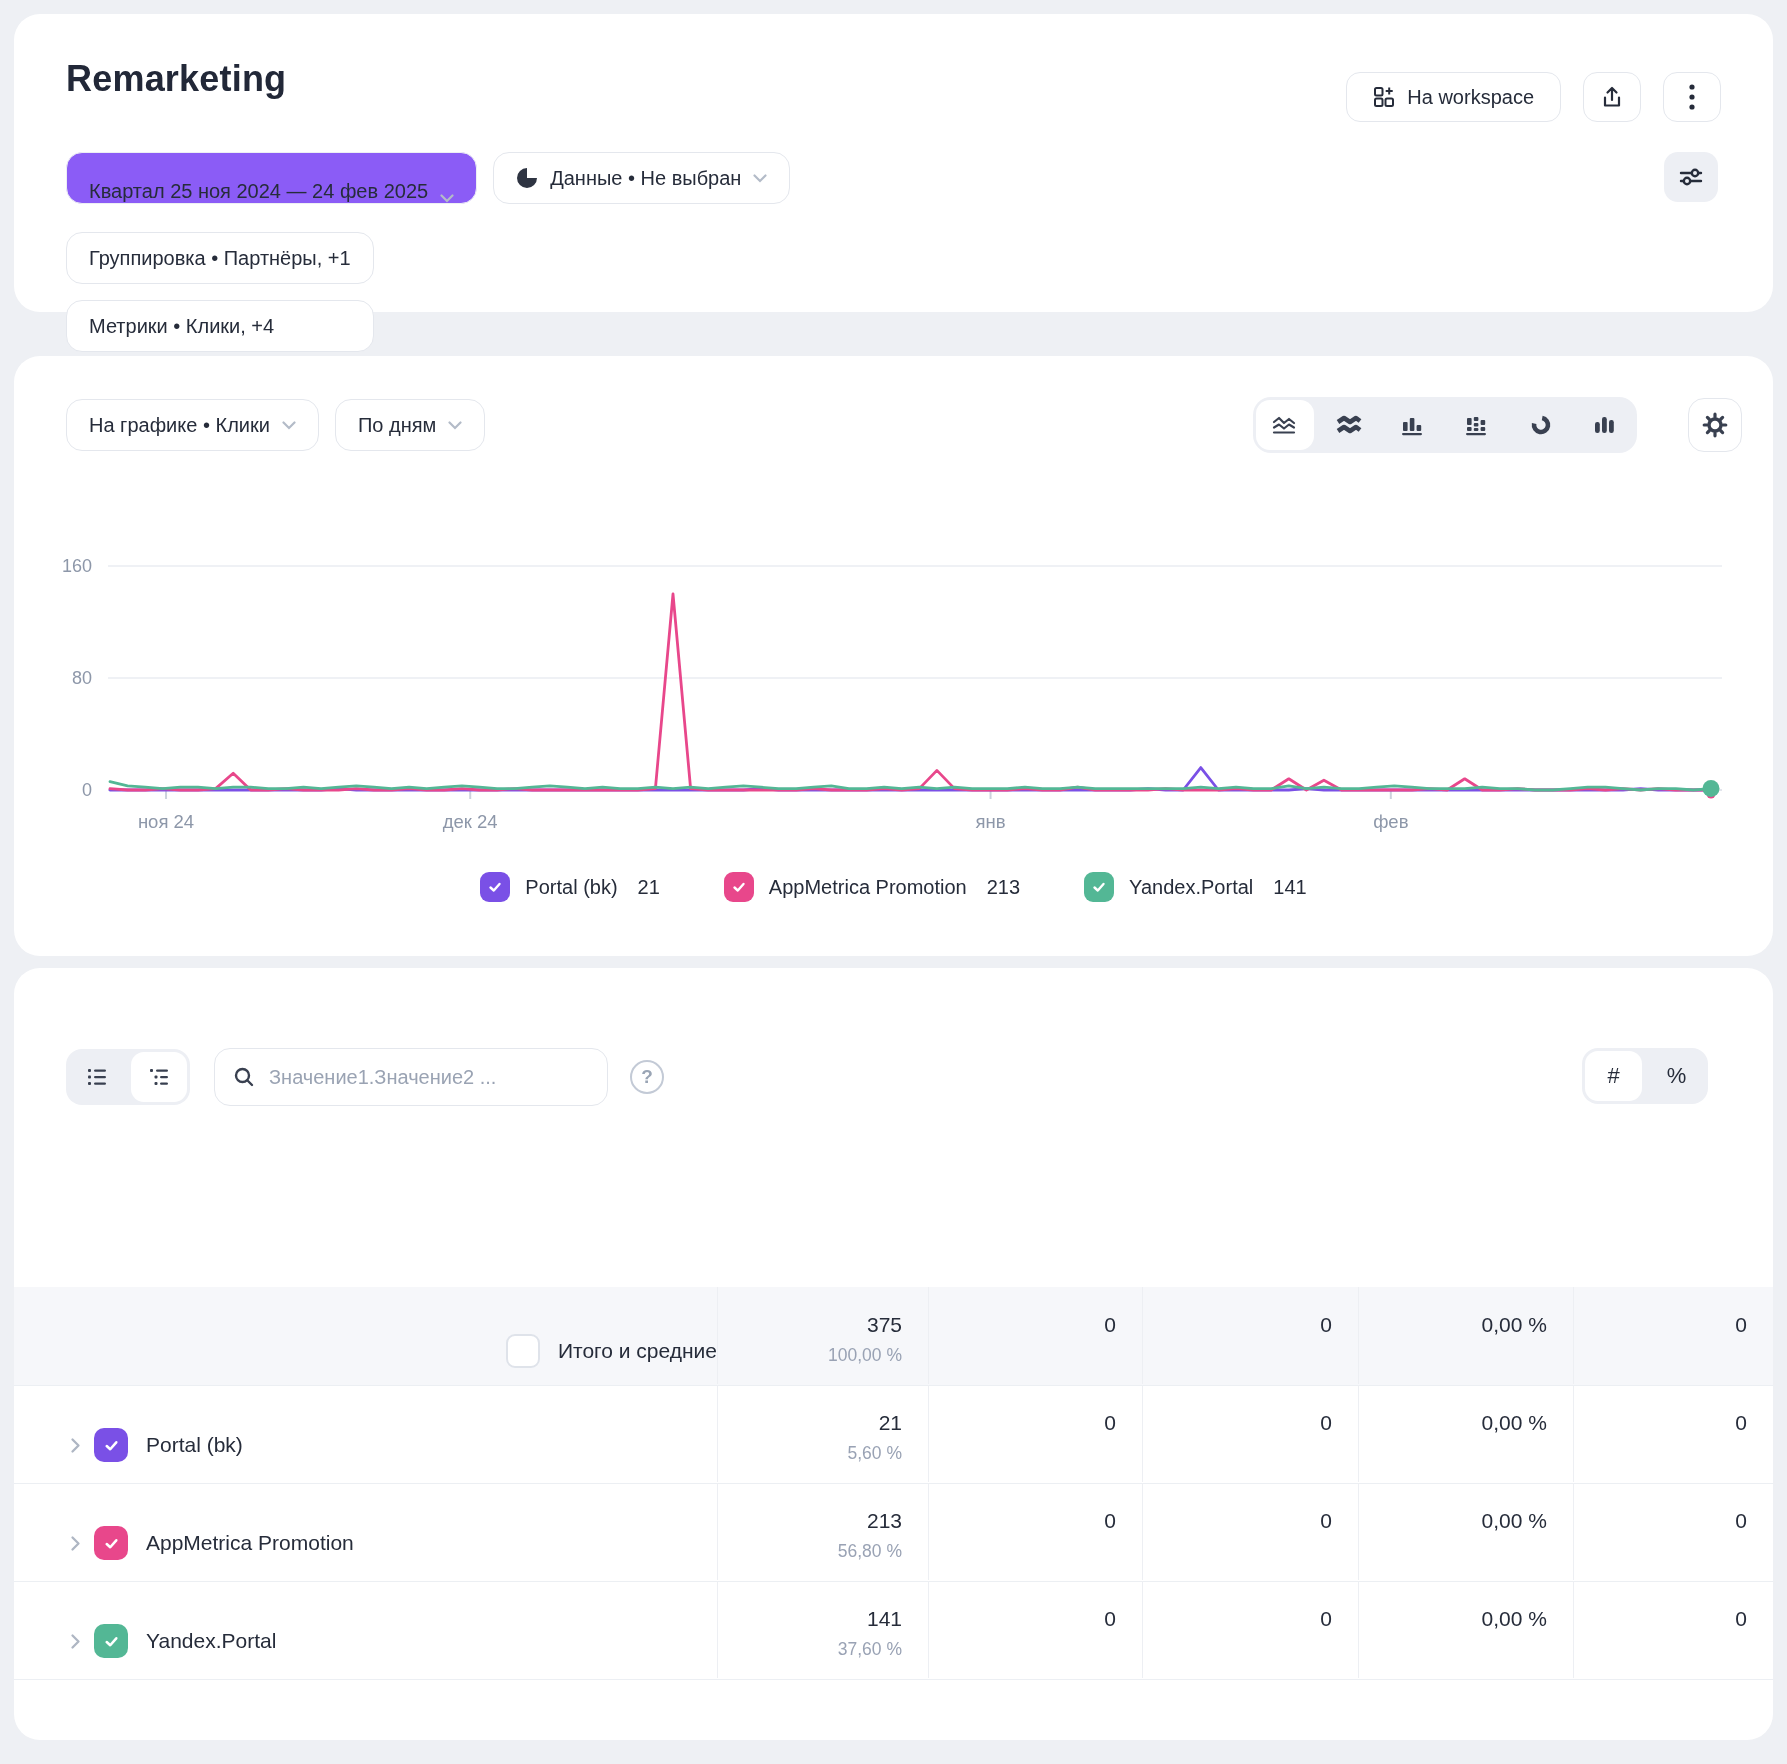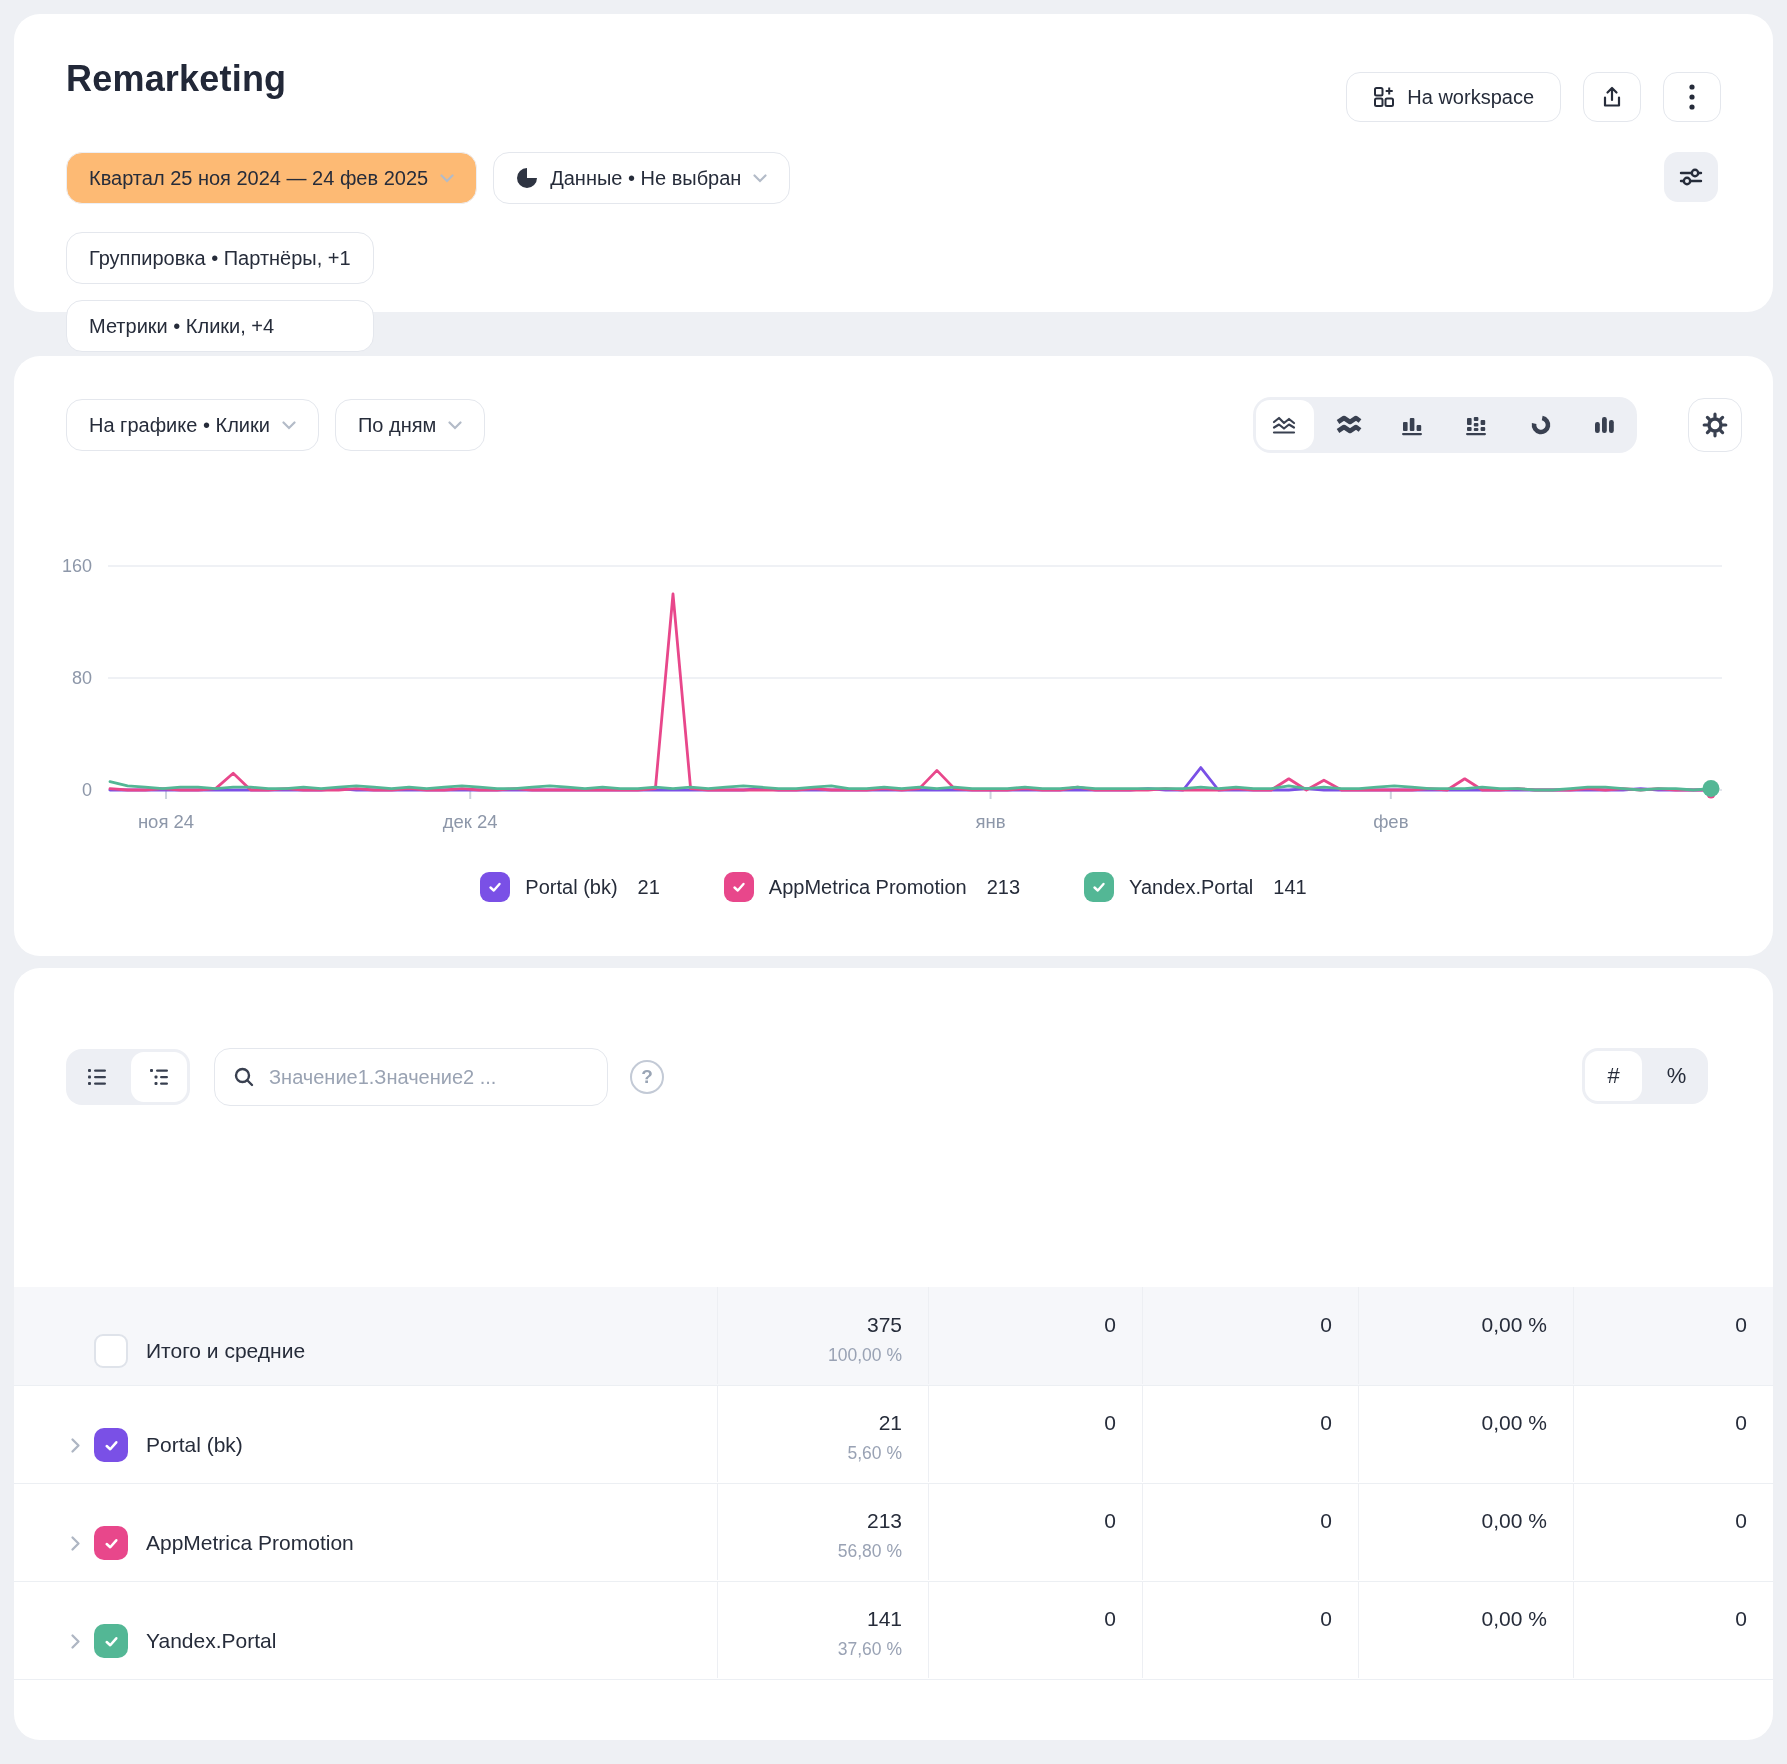--- a/index.html
+++ b/index.html
@@ -17,21 +17,21 @@
   
   .page-title{position:absolute;left:52px;top:44px;font-size:36px;font-weight:700;letter-spacing:.2px;color:#222838;}
   .hdr-controls{position:absolute;top:58px;right:52px;display:flex;align-items:center;gap:22px;}
   .btn{display:flex;align-items:center;gap:12px;height:50px;padding:0 26px;
        background:#fff;border:1px solid #e4e7ed;border-radius:14px;font-size:20px;color:#262c3a;cursor:pointer;}
   .btn.square{width:58px;padding:0;justify-content:center;}
   .chips-row{position:absolute;left:52px;display:flex;gap:16px;}
   .row1{top:138px;} .row2{top:218px;flex-direction:column;}
   .chip{display:flex;align-items:center;gap:12px;height:50px;padding:0 22px;border-radius:16px;
         background:#fff;border:1px solid #e4e7ed;font-size:20px;color:#262c3a;cursor:pointer;white-space:nowrap;}
-  .chip.filled{background:#fdba74;border-color:#edeff4;}
+  .chip.filled{background:#8b5cf6;border-color:#edeff4;align-items:flex-end;}
   .filter-btn{position:absolute;top:138px;right:55px;width:54px;height:50px;border-radius:14px;
         background:#edeff4;display:flex;align-items:center;justify-content:center;cursor:pointer;border:none;}
 
   
   .chart-controls{position:absolute;left:52px;top:43px;display:flex;gap:16px;}
   .charttype-pill{position:absolute;top:41px;left:1239px;width:384px;height:56px;background:#edeff4;
         border-radius:18px;display:flex;align-items:center;}
   .seg{width:64px;height:56px;display:flex;align-items:center;justify-content:center;cursor:pointer;color:#394050;}
   .seg.selected{width:58px;height:50px;margin:3px;background:#fff;border-radius:14px;}
   .gear-btn{position:absolute;top:42px;left:1674px;width:54px;height:54px;border:1px solid #e4e7ed;border-radius:16px;
@@ -349,21 +349,21 @@
     </button>
   </div>
 
   <div class="unit-pill">
     <div class="unit-seg selected">#</div>
     <div class="unit-seg">%</div>
   </div>
 
 
   <div class="trow totals tgrid" style="top:319px;">
-    <div class="cell-name" style="padding-top:30px;">
+    <div class="cell-name" style="padding-top:30px;justify-content:flex-end;">
       <span class="chev"></span>
       <span class="cbx-row">
           <span class="cbx-empty" style="border-radius:9px;"></span>
         </span>
       <span class="rname">Итого и средние</span>
     </div>
     <div class="cell-m">
         <div class="val">375</div>
         <div class="pct">100,00 %</div>
       </div>

